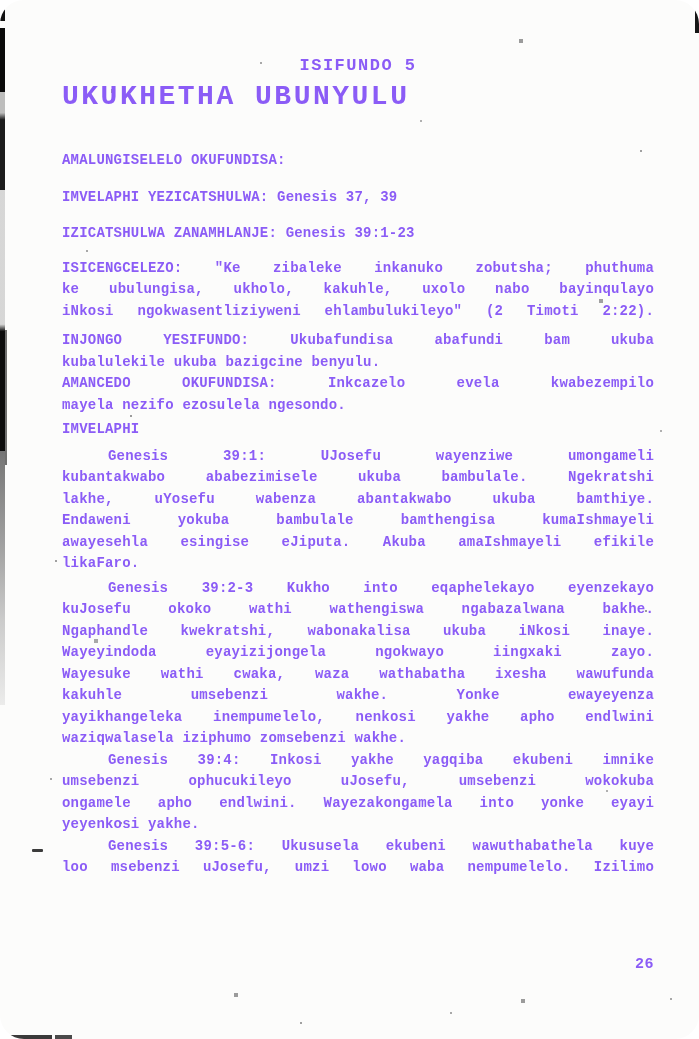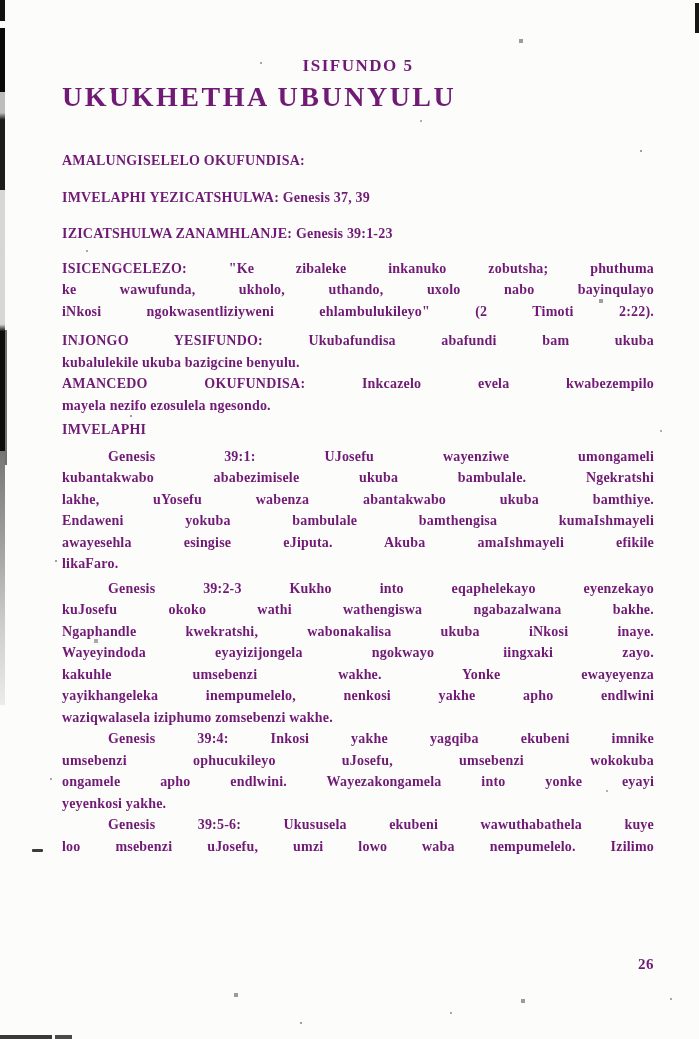--- a/index.html
+++ b/index.html
@@ -6,23 +6,24 @@
     margin: 0;
     padding: 0;
     background: #ffffff;
   }
   .page {
     position: relative;
     width: 699px;
     height: 1039px;
     background: #fcfcfb;
     overflow: hidden;
-    font-family: Liberation Serif, serif;
+    font-family: Liberation Mono, monospace;
     font-weight: bold;
-    color: #701a75;
+    color: #8b5cf6;
+    border-radius: 24px;
     -webkit-font-smoothing: antialiased;
   }
   .content {
     position: absolute;
     left: 62px;
     top: 56px;
     width: 592px;
   }
   
   .lesson-label {
@@ -157,21 +158,21 @@
     <div class="page-title">UKUKHETHA UBUNYULU</div>
 
     <div class="ln blk-36">AMALUNGISELELO OKUFUNDISA:</div>
 
     <div class="ln blk-15">IMVELAPHI YEZICATSHULWA: Genesis 37, 39</div>
 
     <div class="ln blk-15">IZICATSHULWA ZANAMHLANJE: Genesis 39:1-23</div>
 
     <div class="blk-13">
       <div class="ln j">ISICENGCELEZO: "Ke zibaleke inkanuko zobutsha; phuthuma</div>
-      <div class="ln j">ke wawufunda, ukholo, uthando, uxolo nabo bayinqulayo</div>
+      <div class="ln j">ke ubulungisa, ukholo, kakuhle, uxolo nabo bayinqulayo</div>
       <div class="ln j">iNkosi ngokwasentliziyweni ehlambulukileyo" (2 Timoti 2:22).</div>
     </div>
 
     <div class="blk-12">
       <div class="ln j">INJONGO YESIFUNDO: Ukubafundisa abafundi bam ukuba</div>
       <div class="ln">kubalulekile ukuba bazigcine benyulu.</div>
     </div>
 
     <div class="blk-9">
       <div class="ln j">AMANCEDO OKUFUNDISA: Inkcazelo evela kwabezempilo</div>
@@ -187,20 +188,21 @@
       <div class="ln j">Endaweni yokuba bambulale bamthengisa kumaIshmayeli</div>
       <div class="ln j">awayesehla esingise eJiputa. Akuba amaIshmayeli efikile</div>
       <div class="ln">likaFaro.</div>
     </div>
 
     <div class="blk-7">
       <div class="ln j ind">Genesis 39:2-3 Kukho into eqaphelekayo eyenzekayo</div>
       <div class="ln j">kuJosefu okoko wathi wathengiswa ngabazalwana bakhe.</div>
       <div class="ln j">Ngaphandle kwekratshi, wabonakalisa ukuba iNkosi inaye.</div>
       <div class="ln j">Wayeyindoda eyayizijongela ngokwayo iingxaki zayo.</div>
+      <div class="ln j">Wayesuke wathi cwaka, waza wathabatha ixesha wawufunda</div>
       <div class="ln j">kakuhle umsebenzi wakhe. Yonke ewayeyenza</div>
       <div class="ln j">yayikhangeleka inempumelelo, nenkosi yakhe apho endlwini</div>
       <div class="ln">waziqwalasela iziphumo zomsebenzi wakhe.</div>
     </div>
 
     <div class="blk-9">
       <div class="ln j ind">Genesis 39:4: Inkosi yakhe yagqiba ekubeni imnike</div>
       <div class="ln j">umsebenzi ophucukileyo uJosefu, umsebenzi wokokuba</div>
       <div class="ln j">ongamele apho endlwini. Wayezakongamela into yonke eyayi</div>
       <div class="ln">yeyenkosi yakhe.</div>

